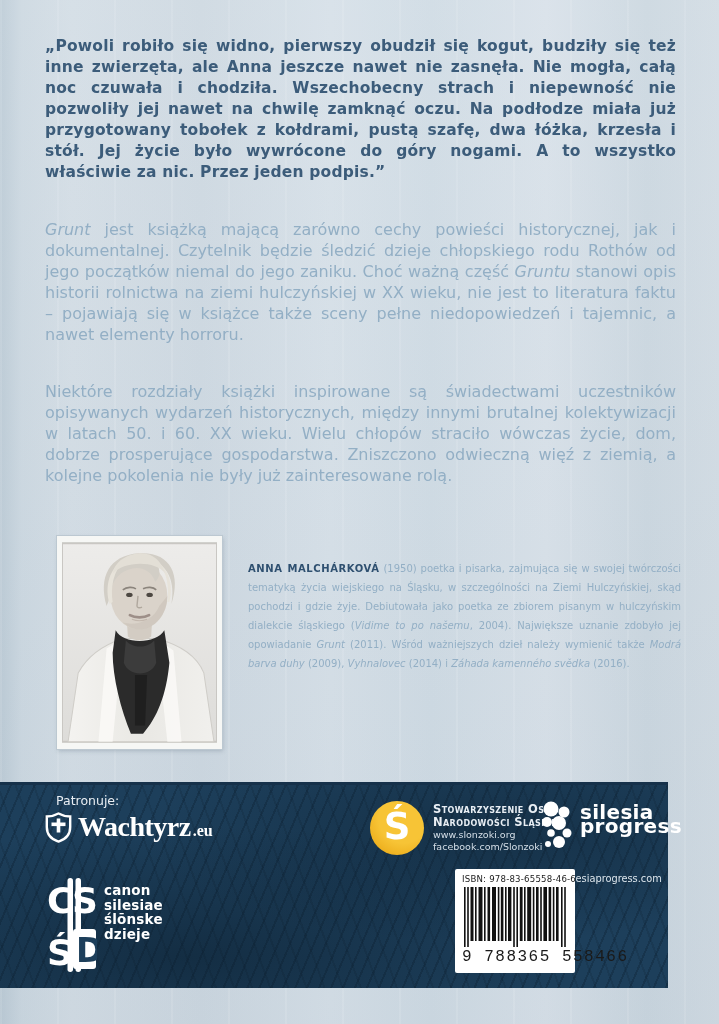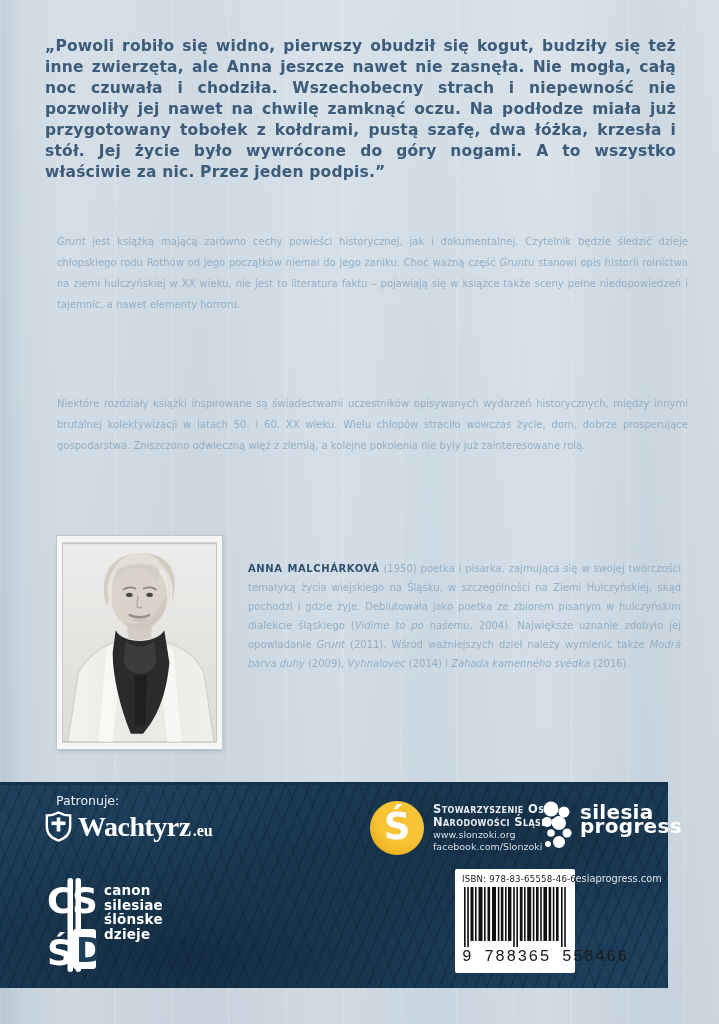--- a/index.html
+++ b/index.html
@@ -17,22 +17,22 @@
       linear-gradient(180deg,rgba(255,255,255,.08),rgba(90,110,130,.05));
   }
 
   
   .quote{
     position:absolute;left:45px;top:36px;width:631px;
     font-size:15.5px;line-height:21px;font-weight:bold;letter-spacing:.2px;
     color:#3c5c7a;text-align:justify;margin:0;
   }
   .para{
-    position:absolute;left:45px;width:631px;margin:12px;
-    font-size:10px;line-height:21px;color:#93afc5;text-align:justify;
+    position:absolute;left:45px;width:631px;margin:0;
+    font-size:16px;line-height:21px;color:#93afc5;text-align:justify;
   }
   .para em{font-style:italic;}
   #para2{top:219px;}
   #para3{top:381px;}
 
   
   .photo-frame{
     position:absolute;left:57px;top:536px;width:165px;height:213px;
     background:#f6f7f5;padding:5px;box-sizing:border-box;
     box-shadow:0 0 0 1px #bcc8d1,1px 2px 4px rgba(60,80,100,.25);
@@ -51,21 +51,21 @@
     background:
       repeating-linear-gradient(113deg,transparent 0 9px,rgba(10,28,44,.30) 9px 11px),
       repeating-linear-gradient(70deg,transparent 0 15px,rgba(10,26,40,.16) 15px 17px),
       radial-gradient(ellipse at 28% 85%,rgba(8,24,38,.45),transparent 55%),
       radial-gradient(ellipse at 72% 25%,rgba(8,24,38,.35),transparent 50%),
       #1d3f5b;
     border-top:3px solid #16314a;box-sizing:border-box;
     color:#fff;
   }
   .patron-label{position:absolute;left:56px;top:8px;font-size:12.5px;color:#e9eef3;}
-  .wachtyrz{position:absolute;left:45px;top:26px;display:flex;align-items:flex-start;gap:6px;}
+  .wachtyrz{position:absolute;left:45px;top:26px;display:flex;align-items:flex-end;gap:6px;}
   .wachtyrz .name{
     font-family:"Liberation Serif","DejaVu Serif",serif;font-weight:bold;
     font-size:28px;color:#fff;letter-spacing:-.5px;
   }
   .wachtyrz .tld{
     font-family:"Liberation Serif","DejaVu Serif",serif;font-weight:bold;
     font-size:16px;color:#fff;align-self:flex-end;padding-bottom:3px;margin-left:-4px;
   }
 
   .sons{position:absolute;left:370px;top:16px;display:flex;gap:9px;}

